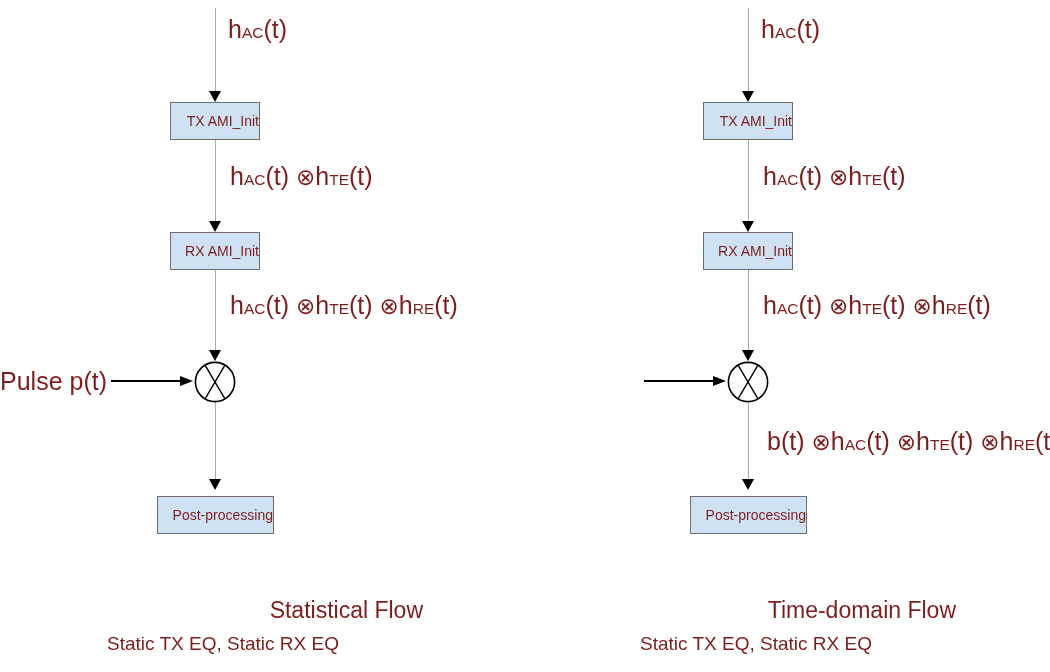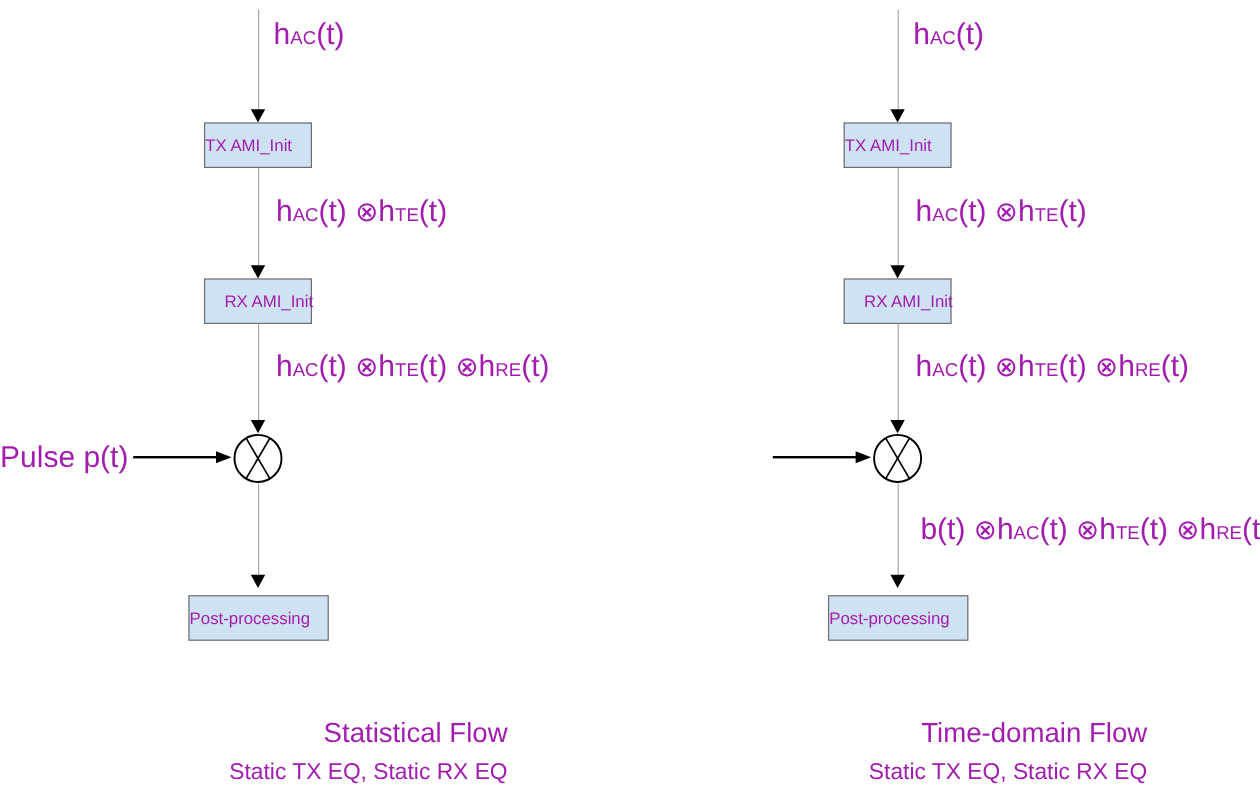--- a/index.html
+++ b/index.html
@@ -3,21 +3,21 @@
 <meta charset="utf-8">
 <style>
   * { margin: 0; padding: 0; box-sizing: border-box; }
   html, body { background: #ffffff; }
   .canvas {
     position: relative;
     width: 1050px;
     height: 672px;
     background: #ffffff;
     font-family: "Liberation Sans", sans-serif;
-    color: #a21caf;
+    color: #7f1d1d;
     overflow: hidden;
   }
   .flow { position: absolute; inset: 0; }
   .flow-left  { --cx: 215px; }
   .flow-right { --cx: 748px; }
 
   .vline {
     position: absolute;
     left: calc(var(--cx) - 0.5px);
     width: 1px;
@@ -40,21 +40,21 @@
   .a2 { top: 221px; }
   .a3 { top: 350px; }
   .a4 { top: 479px; }
 
   .node-box {
     position: absolute;
     left: calc(var(--cx) - 45px);
     width: 90px; height: 38px;
     background: #cfe2f3;
     border: 1px solid #6e6e6e;
-    display: flex; align-items: center; justify-content: flex-start;
+    display: flex; align-items: center; justify-content: flex-end;
     font-size: 14px;
     white-space: nowrap;
   }
   .box1 { top: 102px; }
   .box2 { top: 232px; padding-left: 16px; }
   .box3 { top: 496px; left: calc(var(--cx) - 58px); width: 117px; }
 
   .formula {
     position: absolute;
     font-size: 25px;
@@ -109,21 +109,21 @@
     width: 400px;
     text-align: right;
     font-size: 23px;
     white-space: nowrap;
   }
   .flow-subtitle {
     position: absolute;
     top: 633px;
     left: calc(var(--cx) - 192px);
     width: 400px;
-    text-align: right;
+    text-align: center;
     font-size: 19px;
     white-space: nowrap;
   }
 </style>
 </head>
 <body>
 
 <div class="canvas">
 
   <section class="flow flow-left">

